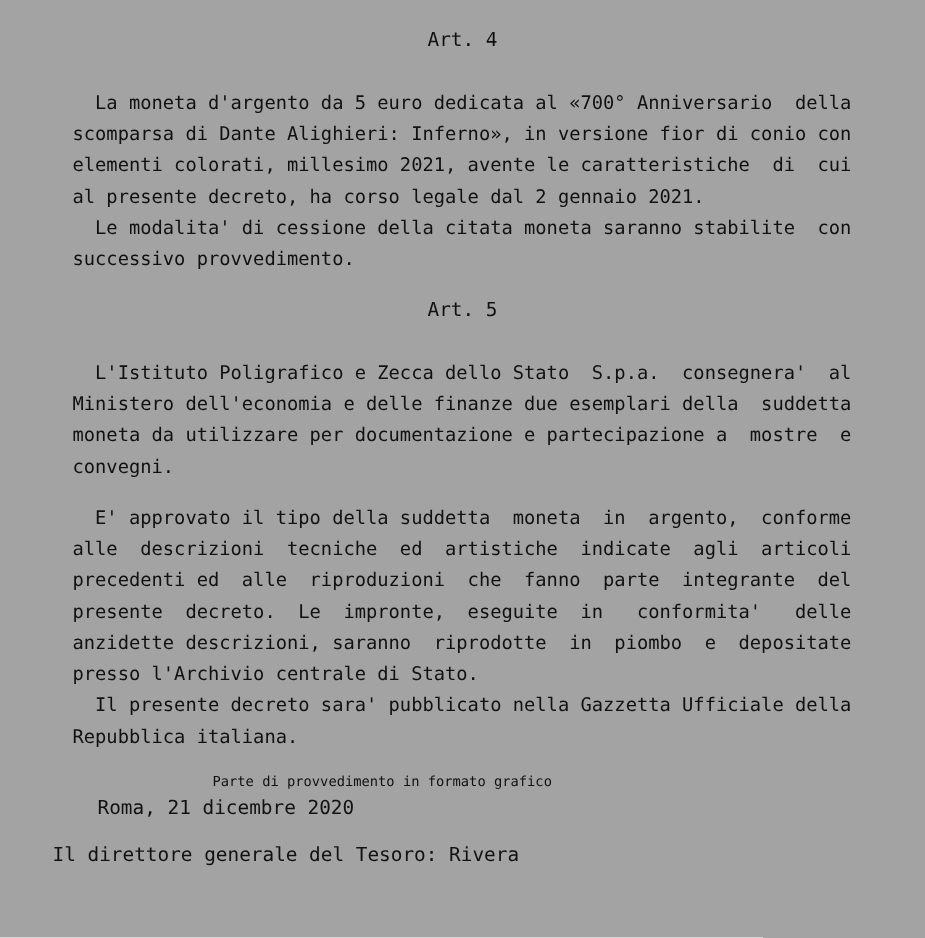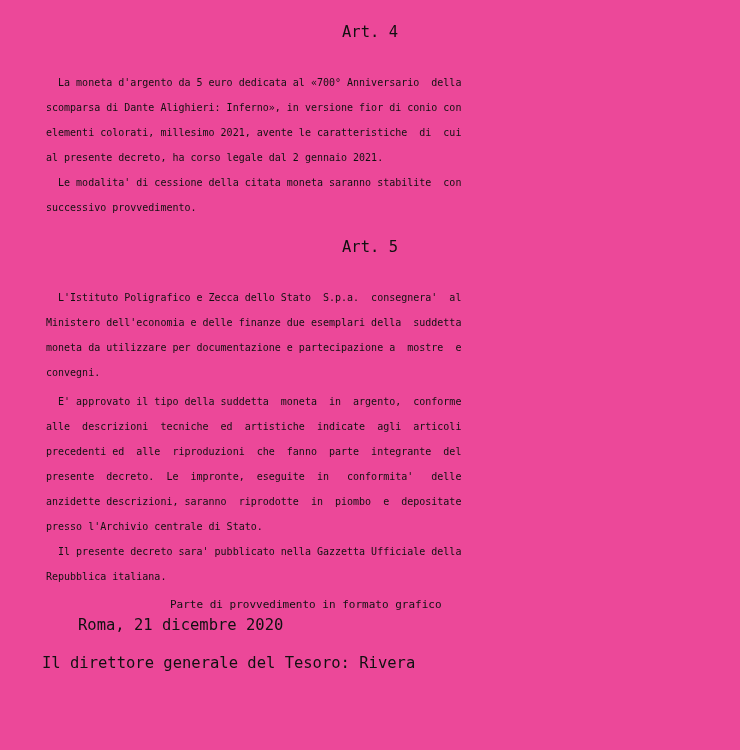--- a/index.html
+++ b/index.html
@@ -6,41 +6,41 @@
     margin: 0;
     padding: 0;
     background: #ffffff;
   }
   .page {
     position: relative;
     width: 740px;
     height: 750px;
     box-sizing: border-box;
     padding: 20px 42px 0 42px;
-    background: #ec4899;
+    background: #a3a3a3;
     color: #111111;
     font-family: "DejaVu Sans Mono", "Liberation Mono", monospace;
     font-size: 15.5px;
     line-height: 25px;
     overflow: hidden;
   }
   .art-heading {
     text-align: center;
     font-weight: normal;
     font-size: 15.5px;
     line-height: 25px;
     margin: 0 0 25px 0;
     white-space: pre;
   }
   .art-heading.art-5 { margin-top: 15px; }
   .art-heading.art-6 { margin-top: 25px; margin-bottom: 13px; }
   pre.article-body {
-    margin: 4px;
+    margin: 16px;
     font-family: inherit;
-    font-size: 10px;
+    font-size: 15px;
     line-height: 25px;
     white-space: pre;
   }
   .graphic-note {
     margin: 8px 0 0 128px;
     font-size: 11px;
     line-height: 16px;
     white-space: pre;
   }
   .dateline {

